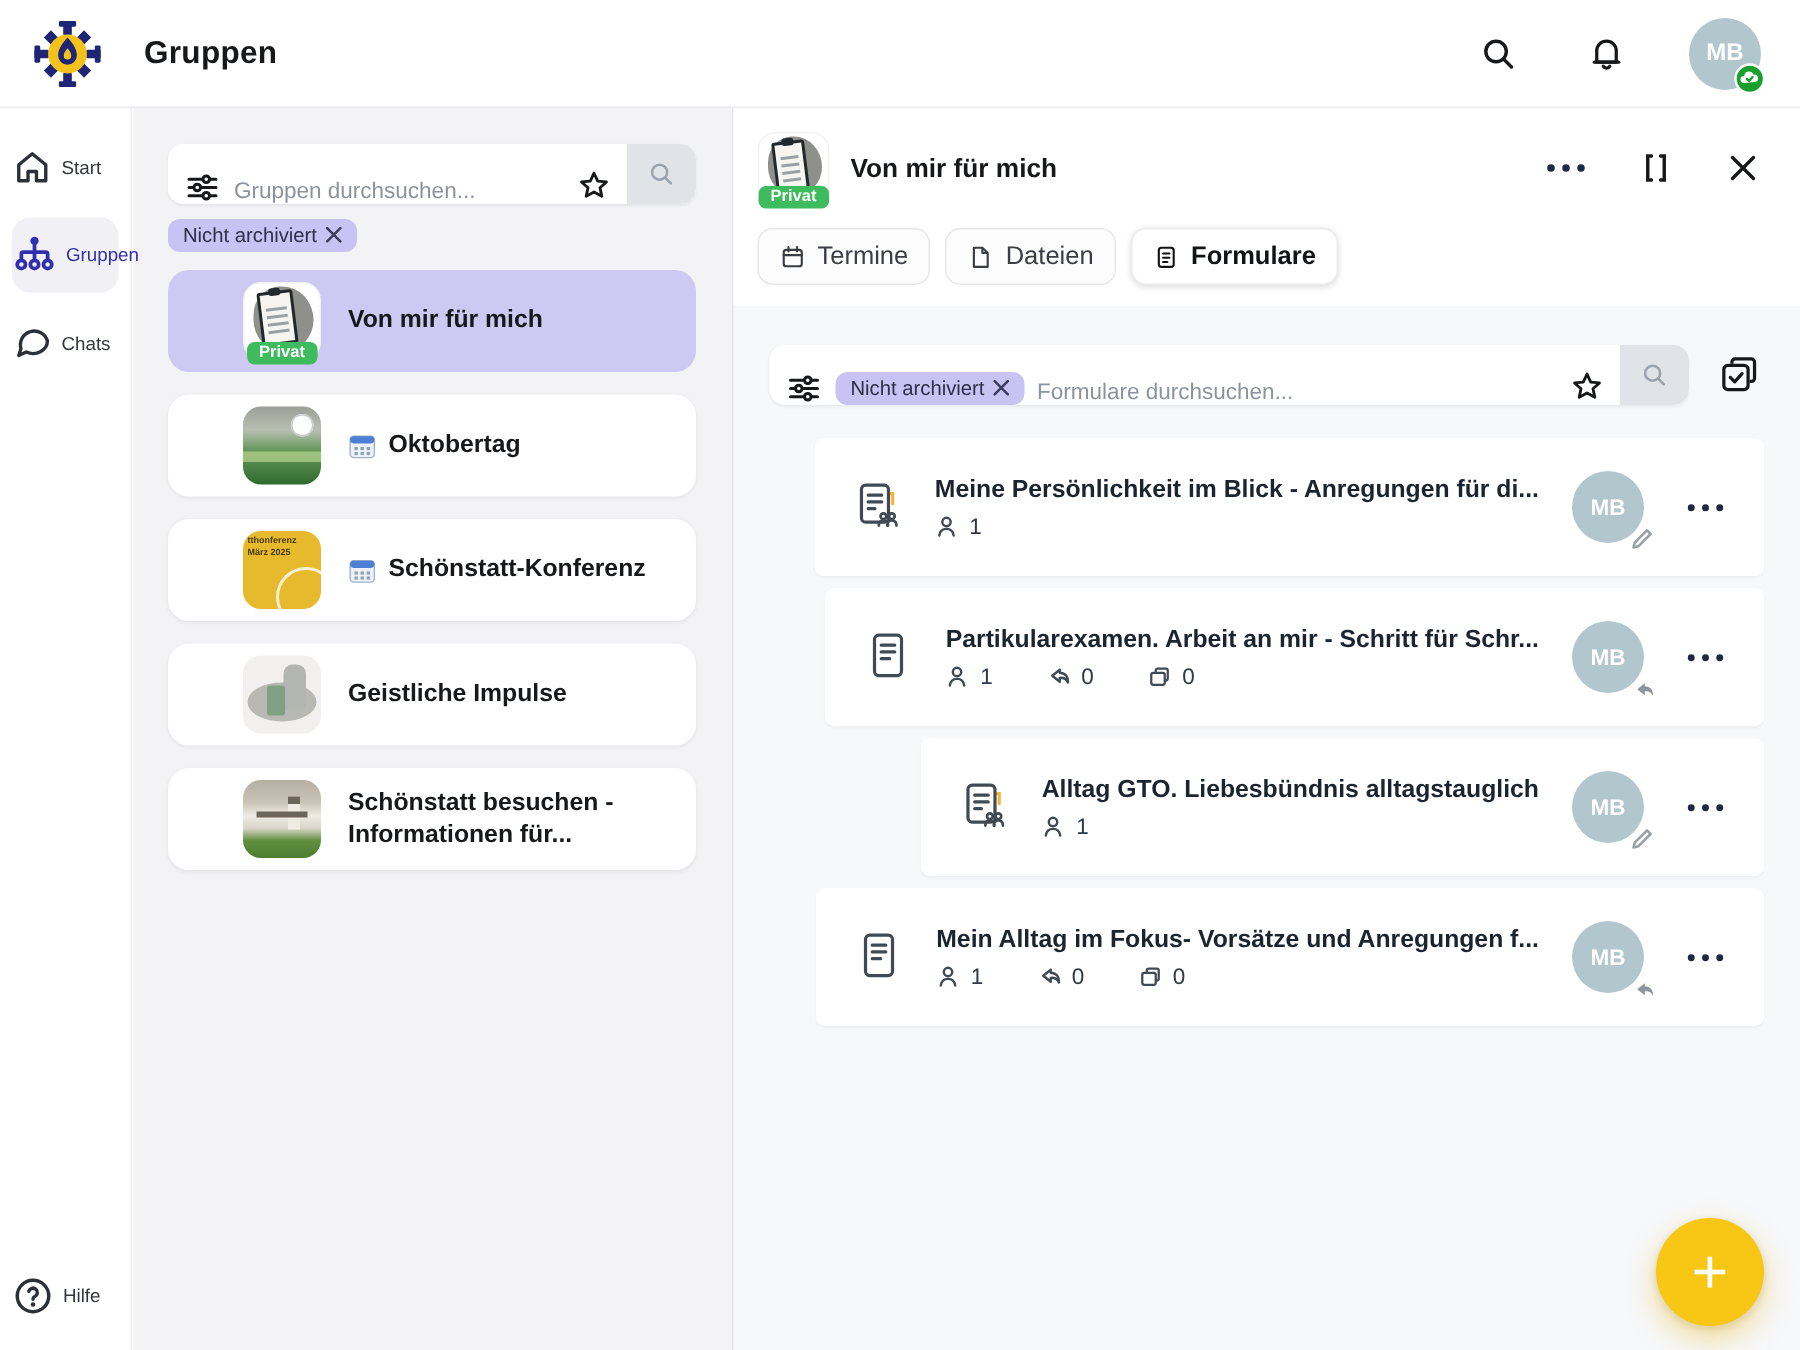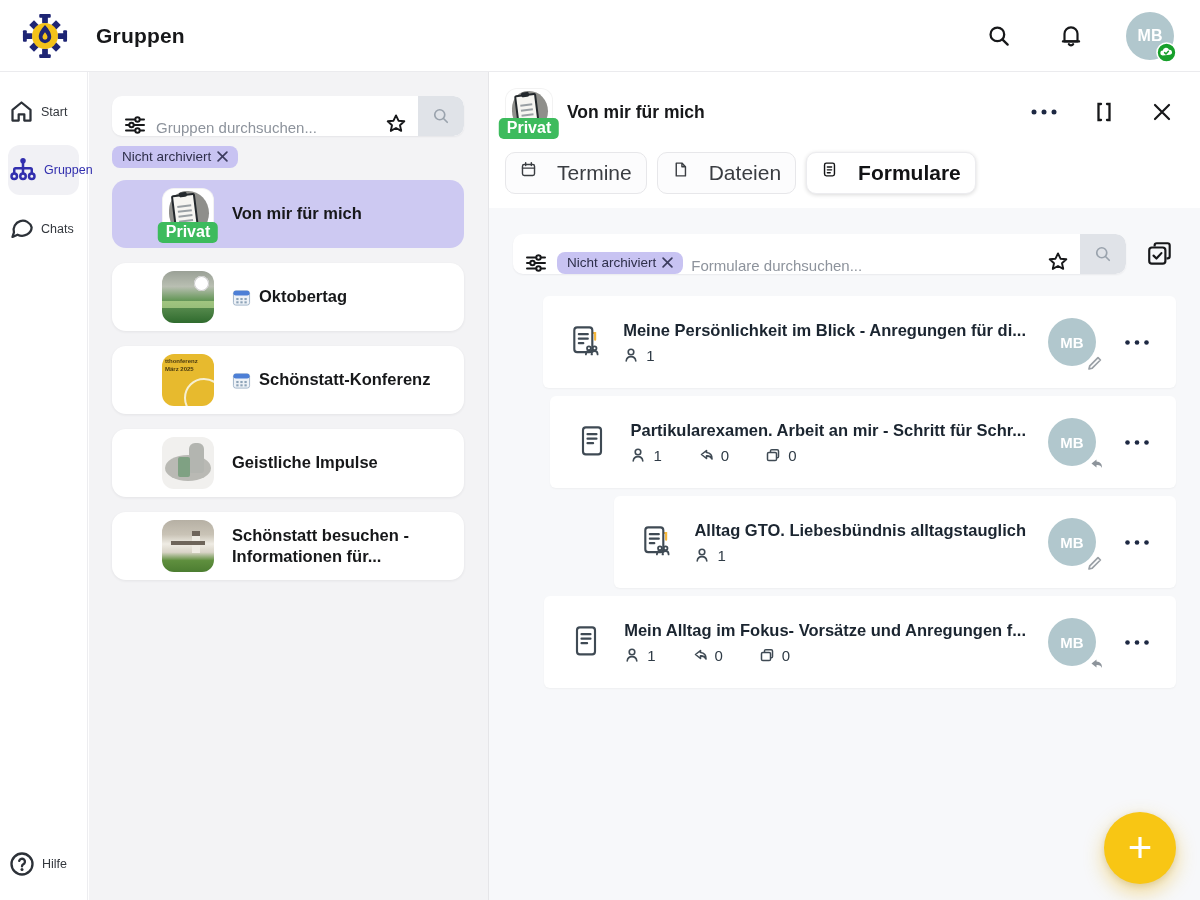--- a/index.html
+++ b/index.html
@@ -46,21 +46,21 @@
   .gcard { background:#fff; border-radius:14px; min-height:68px; display:flex; align-items:center;
            padding:8px 14px 8px 50px; gap:18px; box-shadow:0 1px 3px rgba(25,25,40,.07); cursor:pointer; }
   .gcard.selected { background:#cdc9f2; box-shadow:none; }
   .gname { font-size:16.5px; font-weight:700; color:#17181a; line-height:1.3; display:flex; align-items:center; gap:8px; flex-wrap:wrap; }
   .gname .nm { max-width:212px; }
 
   
   .tile { position:relative; width:52px; height:52px; border-radius:12px; flex:0 0 auto; }
   .tile-sm { width:48px; height:48px; }
   .privat-badge { position:absolute; left:50%; transform:translateX(-50%); bottom:-3px; background:#3dbb5d; color:#fff;
-                  font-size:16px; font-weight:700; padding:1px 8px 2px; border-radius:5px; white-space:nowrap; }
+                  font-size:11px; font-weight:700; padding:1px 8px 2px; border-radius:5px; white-space:nowrap; }
   
   .tile.clip { background:#fff; box-shadow:0 0 0 1px rgba(0,0,0,.05) inset; overflow:visible; }
   .clip .blob { position:absolute; left:14%; top:6%; width:76%; height:82%; background:#8f8f8b; border-radius:46% 54% 50% 50%; }
   .clip .board { position:absolute; left:22%; top:12%; width:46%; height:70%; background:#f6f5f1; border:2px solid #23282c;
                  border-radius:2px; transform:rotate(-7deg); }
   .clip .board i { display:block; height:2px; background:#9aa0a4; margin:3px 3px 0 3px; }
   .clip .board .top { position:absolute; left:28%; top:-4px; width:44%; height:5px; background:#23282c; border-radius:2px; }
   
   .tile.okt { background:linear-gradient(180deg,#9aa096 0%,#b9bfb2 30%,#69995c 55%,#2f6b2e 100%); overflow:hidden; }
   .tile.okt .dot { position:absolute; right:5px; top:5px; width:15px; height:15px; border-radius:50%; background:#fff; box-shadow:0 0 0 1px #ccc inset; }
@@ -76,22 +76,22 @@
   .tile.bes .roof { position:absolute; left:18%; top:40%; width:64%; height:4px; background:#6e655a; }
   .tile.bes .tower { position:absolute; left:58%; top:22%; width:8px; height:22px; background:#efece4; border-top:5px solid #6e655a; }
 
   
   .detail { position:absolute; top:72px; left:488px; right:0; bottom:0; background:#f7f8fa; border-left:1px solid #e5e5e8; }
   .dheader { background:#fff; padding:16px 22px 14px 16px; }
   .dh-row { display:flex; align-items:center; gap:14px; }
   .dh-title { font-size:17.5px; font-weight:700; color:#17181a; flex:1; }
   .dh-actions { display:flex; align-items:center; gap:26px; }
   .tabs { display:flex; gap:10px; margin-top:16px; }
-  .tab { display:inline-flex; gap:20px; padding:8px 14px; border-radius:10px; border:1px solid #e7e7ea;
-         background:#fcfcfd; color:#3a3d42; font-size:21px; cursor:pointer; font-family:inherit; }
+  .tab { display:inline-flex; align-items:center; gap:8px; padding:8px 14px; border-radius:10px; border:1px solid #e7e7ea;
+         background:#fcfcfd; color:#3a3d42; font-size:17px; cursor:pointer; font-family:inherit; }
   .tab.active { background:#fff; font-weight:700; color:#121315; box-shadow:0 1px 4px rgba(0,0,0,.15); border-color:#ececef; }
 
   .dcontent { padding:26px 24px 0 24px; }
   .dsearch-row { display:flex; align-items:center; gap:18px; }
   .dsearch-row .searchbar { flex:1; }
   .searchbar .chip { margin-right:8px; flex:0 0 auto; }
   .ms-btn { background:none; border:none; cursor:pointer; display:flex; align-items:center; padding:2px; }
 
   .form-rows { margin-top:22px; display:flex; flex-direction:column; gap:8px;align-items:flex-end; }
   .frow { background:#fff; border-radius:6px; height:92px; display:flex; align-items:center; padding:0 20px 0 26px; gap:22px;

